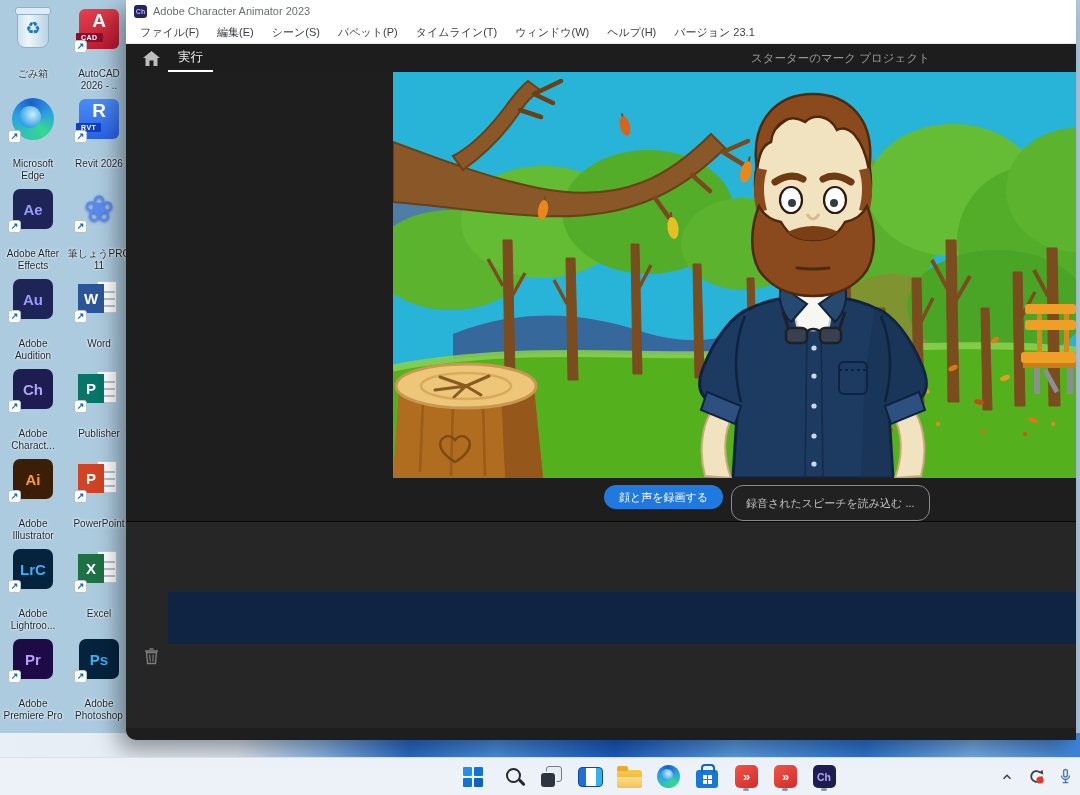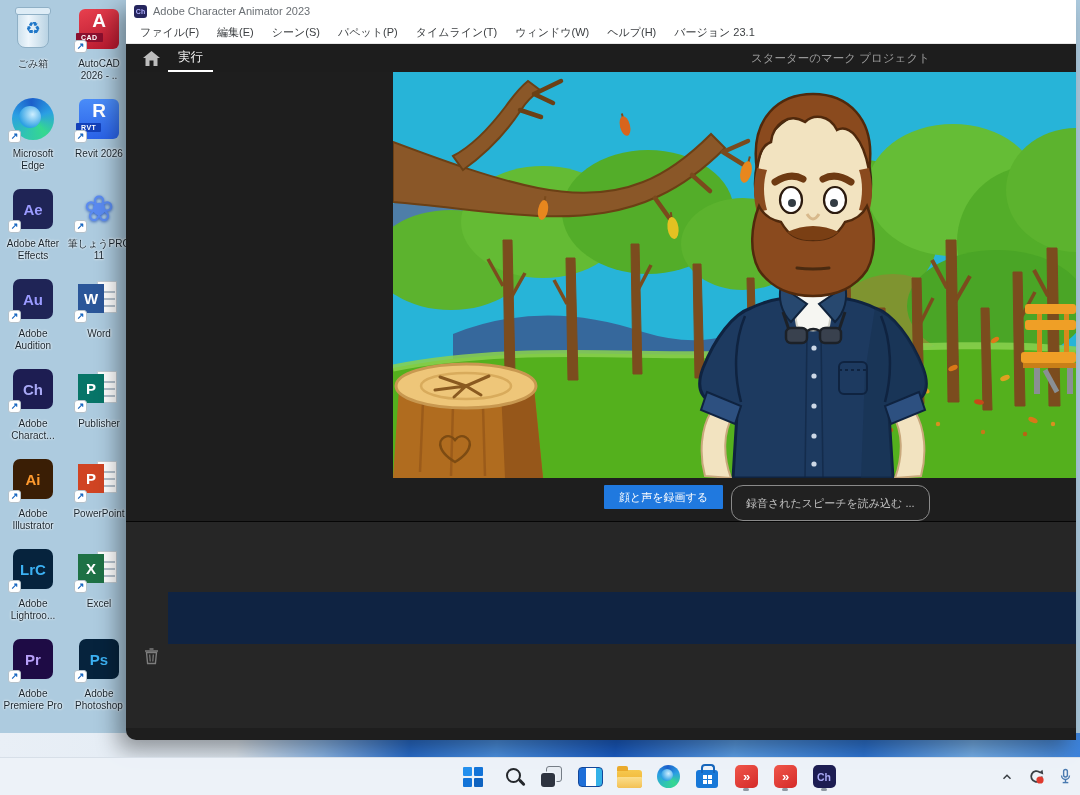--- a/index.html
+++ b/index.html
@@ -4,21 +4,21 @@
 <style>
   *{margin:0;padding:0;box-sizing:border-box;font-family:"Liberation Sans",sans-serif}
   html,body{width:1080px;height:795px;overflow:hidden}
   body{position:relative;background:#adcbdf}
 
   
   .desktop-grid{position:absolute;left:0;top:4px;width:132px;display:grid;
     grid-template-columns:66px 66px;grid-auto-rows:90px;justify-items:center;z-index:1}
   .di{width:64px;display:flex;flex-direction:column;align-items:center;padding-top:3px}
   .di .ib{position:relative;width:44px;height:44px;display:flex;align-items:center;justify-content:center}
-  .di .lbl{margin-top:7px;font-size:10px;line-height:1.2;color:#17242e;text-align:center;
+  .di .lbl{margin-top:17px;font-size:10px;line-height:1.2;color:#17242e;text-align:center;
     text-shadow:0 0 3px #fff,0 0 2px #fff;max-width:64px;word-break:break-word}
   .sc{position:absolute;left:-3px;bottom:-2px;width:13px;height:13px;border-radius:3px;background:#fff;
     border:1px solid #b5c2cb;display:flex;align-items:center;justify-content:center;z-index:3}
   .sc::before{content:"↗";font-size:9px;line-height:1;color:#1766c0;font-weight:700}
 
   .bin{position:relative;width:32px;height:38px;background:linear-gradient(90deg,#cfe2ee,#eef6fc 35%,#b9d3e3);
     border:1px solid #8fb0c6;border-radius:4px 4px 8px 8px}
   .bin::before{content:"";position:absolute;top:-4px;left:-3px;right:-3px;height:6px;background:#ddecf6;
     border:1px solid #8fb0c6;border-radius:3px}
   .bin::after{content:"♻";position:absolute;left:0;right:0;top:7px;text-align:center;font-size:17px;color:#2077c8}
@@ -67,21 +67,21 @@
   .menubar span{font-size:11px;color:#3d4043;cursor:default}
   .tabbar{position:relative;height:28px;background:#1d1d1d;display:flex;align-items:center}
   .home-btn{width:34px;height:100%;display:flex;align-items:center;justify-content:center;margin-left:8px}
   .tab-run{height:100%;display:flex;align-items:center;padding:0 10px;color:#f2f2f2;font-size:12.5px;
     border-bottom:2px solid #fff}
   .proj-title{position:absolute;left:625px;top:0;height:100%;display:flex;align-items:center;
     color:#9b9b9b;font-size:11.5px}
   .viewer{position:relative;height:449px;background:#1e1e1e}
   .scene{position:absolute;left:267px;top:0;width:683px;height:406px}
   .btn-row{position:absolute;left:478px;top:413px;display:flex;gap:8px}
-  .btn-rec{height:24px;line-height:24px;padding:0 15px;border-radius:1px;background:#2079df;color:#fff;
+  .btn-rec{height:24px;line-height:24px;padding:0 15px;border-radius:12px;background:#2079df;color:#fff;
     font-size:11px;border:none;white-space:nowrap}
   .btn-load{height:36px;line-height:22px;padding:0 14px;border-radius:12px;background:#212121;color:#c2c2c2;
     font-size:11px;border:1px solid #8a8a8a;white-space:nowrap}
   .timeline{position:relative;height:207px;background:#262626;border-top:1px solid #060606}
   .track{position:absolute;left:42px;right:0;top:70px;height:52px;background:#0f2342}
   .trash{position:absolute;left:18px;top:126px;width:16px;height:18px;display:flex}
 
   
   .wallstrip{position:absolute;left:0;top:733px;width:1080px;height:24px;z-index:0;
     background:linear-gradient(96deg,#e9eff6 0%,#e2ebf4 22%,#8db9ec 30%,#2a6fd0 38%,#4e95e8 46%,#1b5ec8 57%,#5ea3ee 68%,#2f77d8 80%,#79b5f2 90%,#3d84de 100%)}

